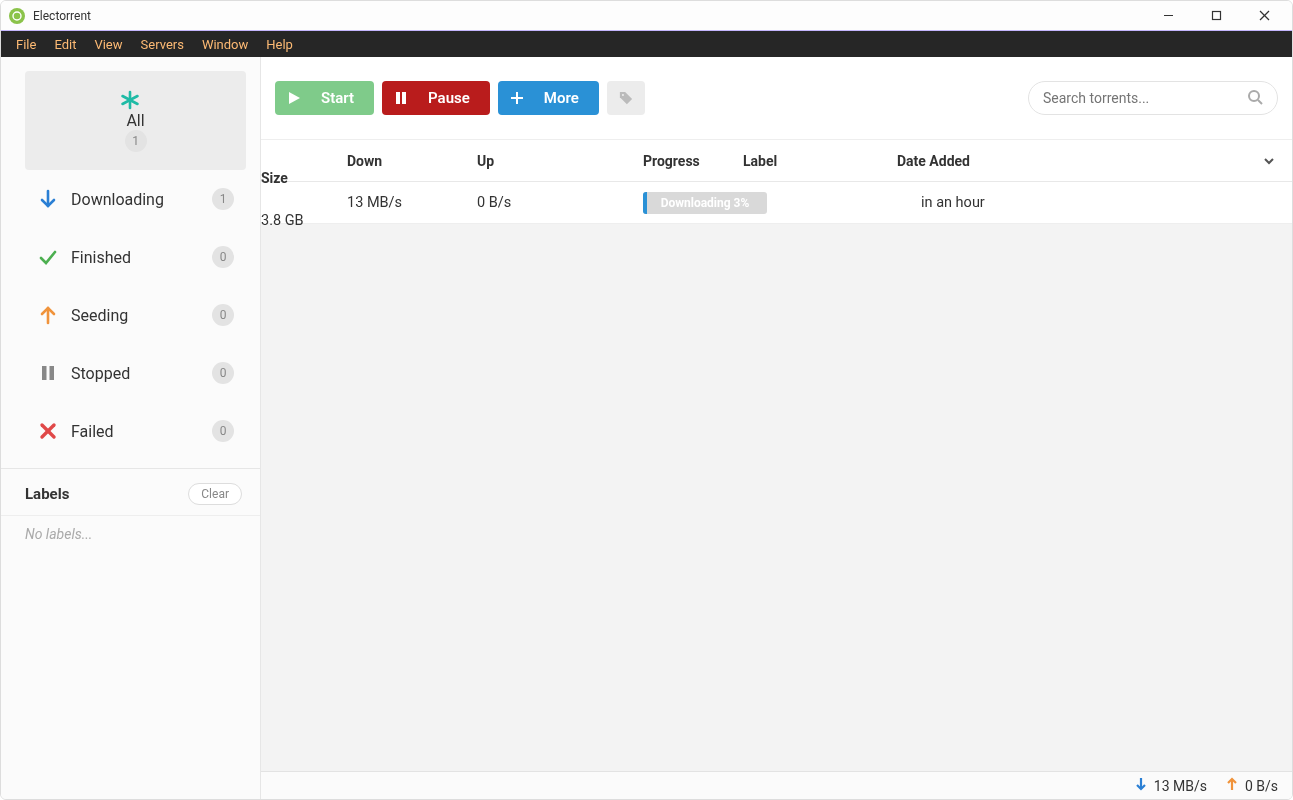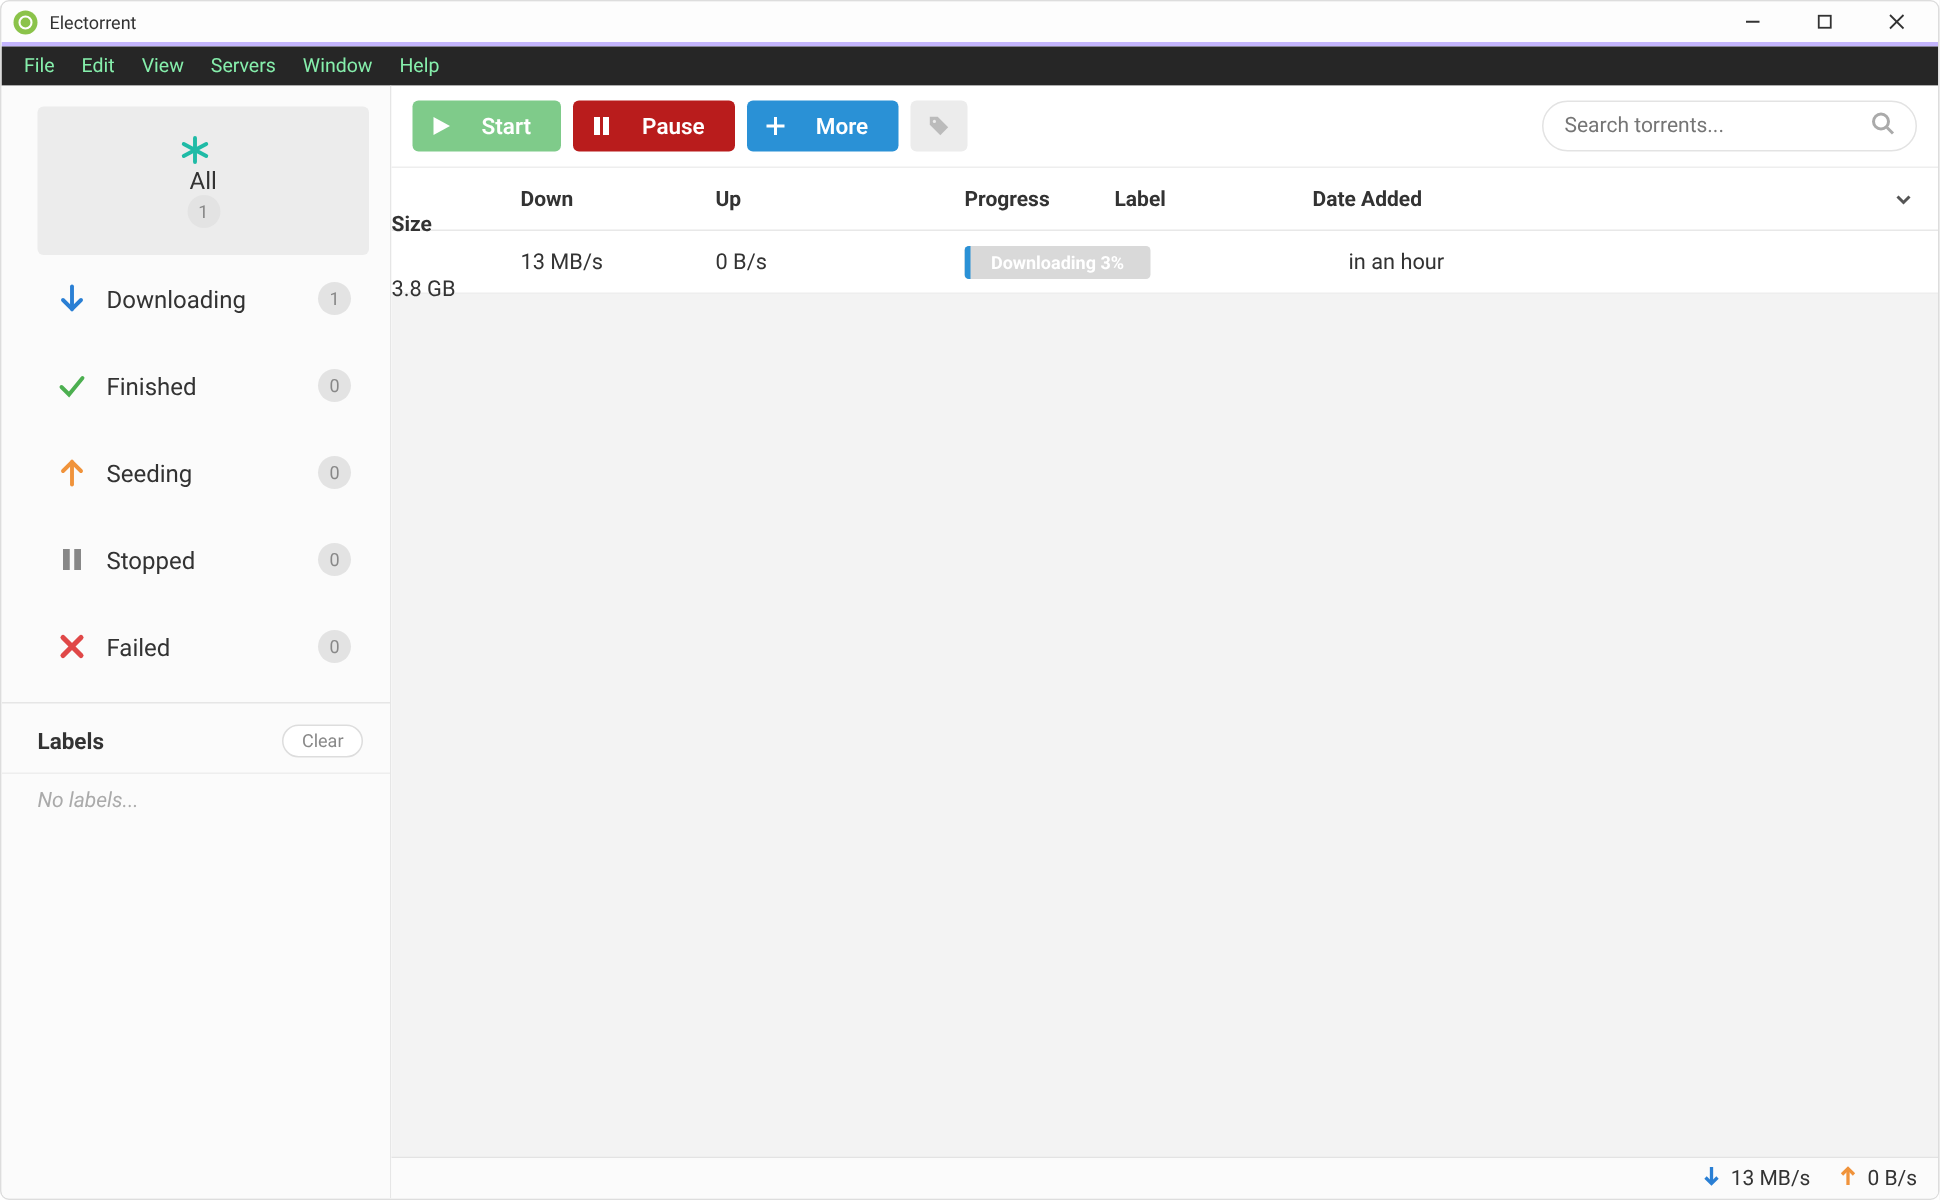--- a/index.html
+++ b/index.html
@@ -1,49 +1,49 @@
 <!DOCTYPE html>
 <html><head>
 <meta charset="utf-8">
 <style>
 * { margin: 0; padding: 0; box-sizing: border-box; font-family: -apple-system, BlinkMacSystemFont, "Segoe UI", Roboto, "Helvetica Neue", Arial, sans-serif; }
 html, body { height: 100%; }
 body { background: #fff; font-size: 14px; color: #333; display: flex; flex-direction: column; width: 1293px; height: 800px; overflow: hidden; border: 1px solid #ddd; border-radius: 6px;}
 
-.titlebar { height: 30px; background: #fdfdfd; display: flex; align-items: center; padding: 0 8px; border-bottom: 3px solid #c4b5fd; }
+.titlebar { height: 30px; background: #fdfdfd; display: flex; align-items: center; padding: 0 8px; border-bottom: 1px solid #c4b5fd; }
 .titlebar .app-icon { width: 16px; height: 16px; border-radius: 50%; background: #8bc34a; margin-right: 8px; display:flex; align-items:center; justify-content:center;}
 .titlebar .app-icon svg { width:10px; height:10px;}
 .titlebar .title { font-size: 12px; color: #333; flex: 1; }
 .titlebar .win-controls { display: flex; gap: 20px; align-items:center; padding-right:6px;}
 .titlebar .win-btn { width: 28px; height: 22px; display:flex; align-items:center; justify-content:center; cursor:pointer;}
 .titlebar .win-btn svg { width:11px; height:11px; stroke:#333; stroke-width:1.2; fill:none;}
 
 .menubar { height: 26px; background: #262626; display: flex; align-items: center; padding: 0 6px; }
-.menubar .menu-item { color: #86efac; font-size: 13px; padding: 3px 9px; cursor: pointer; }
+.menubar .menu-item { color: #fdba74; font-size: 13px; padding: 3px 9px; cursor: pointer; }
 
 .content { flex: 1; display: flex; overflow: hidden; }
 
 .sidebar { width: 260px; background: #fbfbfb; border-right: 1px solid #e6e6e6; display:flex; flex-direction:column; }
 .filters { padding: 14px 14px 8px 24px; }
 .filter-item { display:flex; align-items:center; padding: 18px 12px; border-radius:4px; cursor:pointer; }
 .filter-item.active { background:#ececec;flex-direction:column; }
 .filter-item .ficon { width:22px; height:22px; display:flex; align-items:center; justify-content:center; margin-right:12px; }
 .filter-item .ficon svg { width:20px; height:20px; }
 .filter-item .flabel { flex:1; font-size:16px; color:#333; }
 .filter-item .fcount { background:#e3e3e3; color:#888; font-size:12px; min-width:22px; height:22px; border-radius:11px; display:flex; align-items:center; justify-content:center; padding:0 6px;}
 
 .labels-section { border-top:1px solid #e6e6e6; }
 .labels-header { display:flex; align-items:center; justify-content:space-between; padding:14px 18px 10px 24px; }
 .labels-header .lh-title { font-size:15px; font-weight:700; color:#333;}
 .labels-header .lh-clear { font-size:12px; color:#888; border:1px solid #ddd; border-radius:14px; padding:3px 12px; background:#fff; cursor:pointer;}
 .labels-body { padding: 10px 24px; border-top:1px solid #eee;}
 .labels-body .no-labels { color:#aaa; font-style:italic; font-size:14px;}
 
 .main { flex:1; display:flex; flex-direction:column; background:#fff; }
-.toolbar { display:flex; align-items:center; padding:10px 14px; gap:8px; border-bottom:1px solid #eee;justify-content:space-between;}
+.toolbar { display:flex; align-items:center; padding:24px 14px; gap:8px; border-bottom:1px solid #eee;justify-content:space-between;}
 .btn { display:flex; align-items:center; height:34px; border:none; border-radius:4px; padding:0 20px 0 12px; font-size:15px; font-weight:600; color:#fff; cursor:pointer; gap:20px;}
 .btn .bicon { display:flex; align-items:center; justify-content:center;}
 .btn .bicon svg { width:14px; height:14px; fill:#fff;}
 .btn-start { background:#7fcb8a; }
 .btn-pause { background:#b91c1c; }
 .btn-more { background:#2a91d6; }
 .btn-tag { background:#ececec; width:38px; padding:0; justify-content:center;}
 .btn-tag svg{ fill:#bbb !important; width:16px; height:16px;}
 .toolbar-spacer { flex:1; }
 .search-box { display:flex; align-items:center; border:1px solid #e3e3e3; border-radius:20px; height:34px; padding:0 14px; width:250px; background:#fff;}
@@ -51,21 +51,21 @@
 .search-box svg { width:16px; height:16px; stroke:#aaa; fill:none; stroke-width:2;}
 
 .table-wrap { flex:1; background:#f3f3f3; overflow:auto;}
 .thead { display:flex; align-items:center; background:#fff; border-bottom:1px solid #e8e8e8; height:42px; font-weight:700; font-size:14px; color:#333;}
 .col-name { flex: 0 0 274px; padding-left:12px;}
 .col-size { flex: 0 0 86px; margin-top: 35px;}
 .col-down { flex: 0 0 130px;}
 .col-up { flex: 0 0 134px;}
 .col-progress{ flex: 0 0 132px; padding-left: 32px;}
 .col-label{ flex: 0 0 132px;}
-.col-date{ flex: 0 0 100px;}
+.col-date{ flex: 0 0 100px; margin-left: 22px;}
 .col-caret{ flex:1; display:flex; justify-content:flex-end; padding-right:16px;}
 .col-caret svg{ width:14px; height:14px; stroke:#555; stroke-width:2; fill:none;}
 .trow { display:flex; align-items:center; background:#fff; border-bottom:1px solid #eee; height:42px; font-size:14.5px; color:#333;}
 .progress-cell{ display:flex; align-items:center; gap:0;}
 .progress-bar{ position:relative; width:124px; height:22px; background:#d9d9d9; border-radius:3px; overflow:hidden;}
 .progress-fill{ position:absolute; left:0; top:0; height:100%; background:#2a91d6; }
 .progress-text{ position:absolute; left:0; right:0; top:0; bottom:0; display:flex; align-items:center; justify-content:center; font-size:12px; font-weight:700; color:#fff;}
 
 .statusbar { height:28px; border-top:1px solid #e3e3e3; background:#fbfbfb; display:flex; align-items:center; justify-content:flex-end; padding:0 14px; gap:18px; font-size:14px; color:#333;}
 .status-item{ display:flex; align-items:center; gap:6px;}

